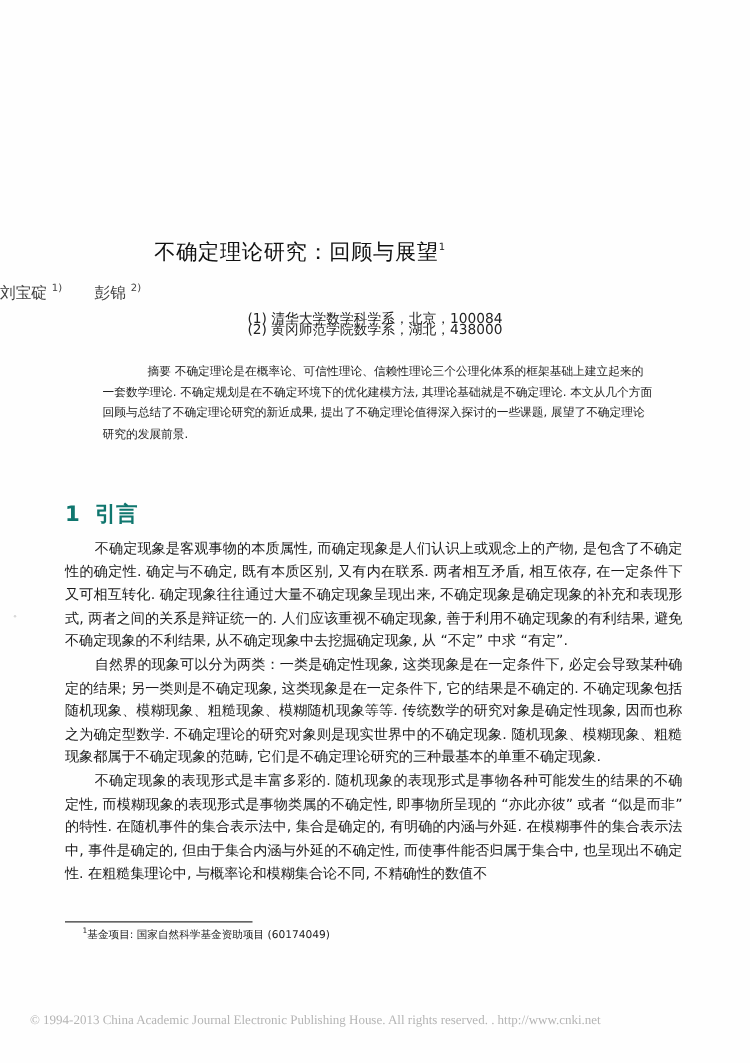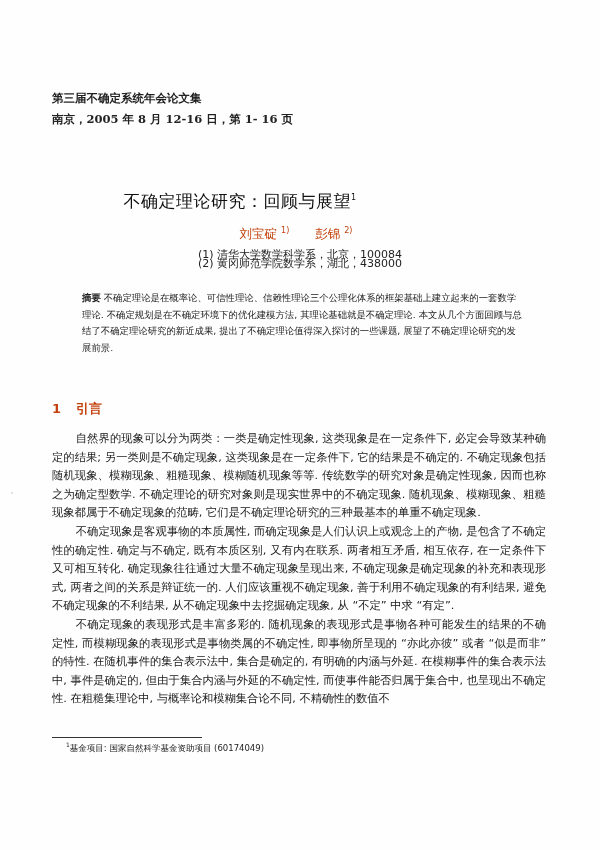--- a/index.html
+++ b/index.html
@@ -40,24 +40,24 @@
     font-family: "DejaVu Sans", sans-serif;
     font-size: 17px;
     color: #111;
     letter-spacing: 0.5px;
   }
   .title sup { font-size: 8px; vertical-align: 7px; }
   .authors {
     position: absolute;
     left: 0; width: 592px;
     top: 226px;
-    text-align: center;
+    text-align: left;
     font-family: "DejaVu Sans", sans-serif;
     font-size: 12.5px;
-    color: #c2410c;
+    color: #404040;
   }
   .authors sup { font-size: 8px; vertical-align: 5px; }
   .authors .gap { display: inline-block; width: 18px; }
   .affil {
     position: absolute;
     left: 0; width: 600px;
     text-align: center;
     font-family: "DejaVu Sans", sans-serif;
     font-size: 11px;
     color: #222;
@@ -67,30 +67,30 @@
   .abstract {
     position: absolute;
     left: 82px;
     width: 440px;
     top: 290px;
     font-family: "DejaVu Sans", sans-serif;
     font-size: 9.4px;
     line-height: 16.5px;
     color: #222;
   }
-  .abstract .lbl { font-weight: bold; }
+  .abstract .lbl { font-weight: normal; margin-left: 36px; }
   .abstract p { margin: 0; }
   .section-heading {
     position: absolute;
     left: 52px;
     top: 400px;
     font-family: "DejaVu Sans", sans-serif;
-    font-size: 13px;
+    font-size: 17px;
     font-weight: bold;
-    color: #c2410c;
+    color: #0f766e;
   }
   .section-heading .num { display: inline-block; width: 24px; }
   .body-text {
     position: absolute;
     left: 52px;
     width: 494px;
     top: 430px;
     font-family: "DejaVu Sans", sans-serif;
     font-size: 11.3px;
     line-height: 18.6px;
@@ -133,24 +133,20 @@
     width: 2px; height: 2px;
     background: #d8d8d8;
     border-radius: 50%;
   }
 </style>
 </head>
 <body>
 
 <div class="page">
 
-  <div class="header-block">
-    <div>第三届不确定系统年会论文集</div>
-    <div>南京，2005 年 8 月 12-16 日，第 1- 16 页</div>
-  </div>
 
   <div class="title">
     <span>不确定理论研究：回顾与展望</span><sup>1</sup>
   </div>
 
   <div class="authors">
     <span>刘宝碇</span>
     <sup>1)</sup>
     <span class="gap"></span>
     <span>彭锦</span>
@@ -165,25 +161,26 @@
       <span class="lbl">摘要</span>
       <span>不确定理论是在概率论、可信性理论、信赖性理论三个公理化体系的框架基础上建立起来的一套数学理论. 不确定规划是在不确定环境下的优化建模方法, 其理论基础就是不确定理论. 本文从几个方面回顾与总结了不确定理论研究的新近成果, 提出了不确定理论值得深入探讨的一些课题, 展望了不确定理论研究的发展前景.</span>
     </p>
   </div>
 
   <div class="section-heading">
     <span class="num">1</span><span>引言</span>
   </div>
 
   <div class="body-text">
+    <p>不确定现象是客观事物的本质属性, 而确定现象是人们认识上或观念上的产物, 是包含了不确定性的确定性. 确定与不确定, 既有本质区别, 又有内在联系. 两者相互矛盾, 相互依存, 在一定条件下又可相互转化. 确定现象往往通过大量不确定现象呈现出来, 不确定现象是确定现象的补充和表现形式, 两者之间的关系是辩证统一的. 人们应该重视不确定现象, 善于利用不确定现象的有利结果, 避免不确定现象的不利结果, 从不确定现象中去挖掘确定现象, 从 “不定” 中求 “有定”.</p>
     <p>自然界的现象可以分为两类：一类是确定性现象, 这类现象是在一定条件下, 必定会导致某种确定的结果; 另一类则是不确定现象, 这类现象是在一定条件下, 它的结果是不确定的. 不确定现象包括随机现象、模糊现象、粗糙现象、模糊随机现象等等. 传统数学的研究对象是确定性现象, 因而也称之为确定型数学. 不确定理论的研究对象则是现实世界中的不确定现象. 随机现象、模糊现象、粗糙现象都属于不确定现象的范畴, 它们是不确定理论研究的三种最基本的单重不确定现象.</p>
-    <p>不确定现象是客观事物的本质属性, 而确定现象是人们认识上或观念上的产物, 是包含了不确定性的确定性. 确定与不确定, 既有本质区别, 又有内在联系. 两者相互矛盾, 相互依存, 在一定条件下又可相互转化. 确定现象往往通过大量不确定现象呈现出来, 不确定现象是确定现象的补充和表现形式, 两者之间的关系是辩证统一的. 人们应该重视不确定现象, 善于利用不确定现象的有利结果, 避免不确定现象的不利结果, 从不确定现象中去挖掘确定现象, 从 “不定” 中求 “有定”.</p>
     <p>不确定现象的表现形式是丰富多彩的. 随机现象的表现形式是事物各种可能发生的结果的不确定性, 而模糊现象的表现形式是事物类属的不确定性, 即事物所呈现的 “亦此亦彼” 或者 “似是而非” 的特性. 在随机事件的集合表示法中, 集合是确定的, 有明确的内涵与外延. 在模糊事件的集合表示法中, 事件是确定的, 但由于集合内涵与外延的不确定性, 而使事件能否归属于集合中, 也呈现出不确定性. 在粗糙集理论中, 与概率论和模糊集合论不同, 不精确性的数值不</p>
   </div>
 
   <div class="footnote-rule"></div>
   <div class="footnote">
     <sup>1</sup><span class="lbl">基金项目</span><span>: 国家自然科学基金资助项目 (60174049)</span>
   </div>
 
+  <div class="copyright">© 1994-2013 China Academic Journal Electronic Publishing House. All rights reserved.   . http://www.cnki.net</div>
 
   <div class="speck" style="left:11px; top:492px;"></div>
 </div>
 
 </body></html>

